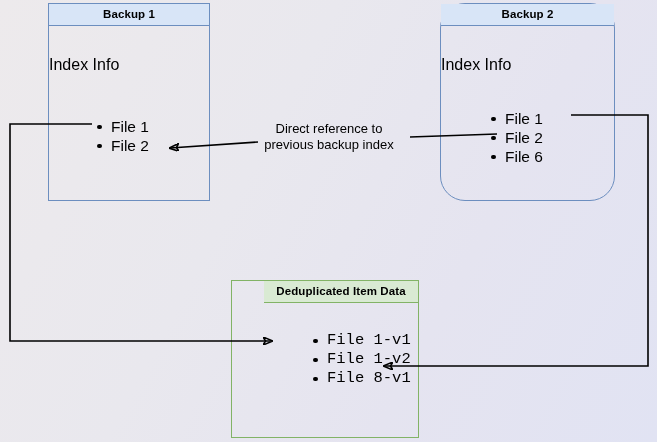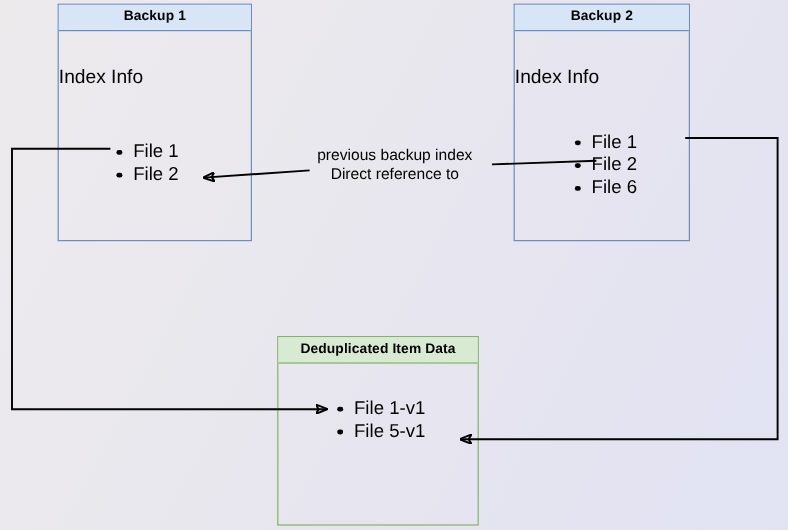--- a/index.html
+++ b/index.html
@@ -110,38 +110,39 @@
     <div class="box-header">Backup 1</div>
     <div class="box-body">
       <div class="index-title">Index Info</div>
       <ul class="item-list" style="left:46px; top:91px;">
         <li>File 1</li>
         <li>File 2</li>
       </ul>
     </div>
   </div>
 
-  <div class="box" style="left:428px; top:3px; width:147px; height:198px;">
+  <div class="box" style="left:440px; top:3px; width:175px; height:198px;border-radius:25px;">
     <div class="box-header">Backup 2</div>
     <div class="box-body">
       <div class="index-title">Index Info</div>
       <ul class="item-list" style="left:48px; top:83px;">
         <li>File 1</li>
         <li>File 2</li>
         <li>File 6</li>
       </ul>
     </div>
   </div>
 
-  <div class="box green" style="left:231px; top:280px; width:168px; height:158px;">
+  <div class="box green" style="left:231px; top:280px; width:188px; height:158px;padding-left:32px;">
     <div class="box-header">Deduplicated Item Data</div>
     <div class="box-body">
-      <ul class="item-list" style="left:47px; top:28px;">
+      <ul class="item-list" style="left:47px; top:28px;font-family:Liberation Mono, monospace;">
         <li>File 1-v1</li>
-        <li>File 5-v1</li>
+        <li>File 1-v2</li>
+        <li>File 8-v1</li>
       </ul>
     </div>
   </div>
 
   <svg class="edges" viewBox="0 0 657 442" xmlns="http://www.w3.org/2000/svg">
     <defs>
       <marker id="arrow-end" markerWidth="10" markerHeight="8" refX="9" refY="4" orient="auto" markerUnits="userSpaceOnUse">
         <path d="M0,0 L10,4 L0,8 L2.6,4 Z" fill="#000000" stroke="none"></path>
       </marker>
     </defs>
@@ -149,17 +150,17 @@
     <path d="M 92,124 L 10,124 L 10,341 L 272,341" marker-end="url(#arrow-end)"></path>
 
     <path d="M 571,115 L 648,115 L 648,366 L 384,366" marker-end="url(#arrow-end)"></path>
 
     <line x1="497" y1="134" x2="410" y2="137"></line>
 
     <path d="M 258,142 L 170,148" marker-end="url(#arrow-end)"></path>
   </svg>
 
   <div class="annotation" style="left:244px; top:121px; width:170px;">
+    <div>Direct reference to</div>
     <div>previous backup index</div>
-    <div>Direct reference to</div>
   </div>
 
 </div>
 
 </body></html>

